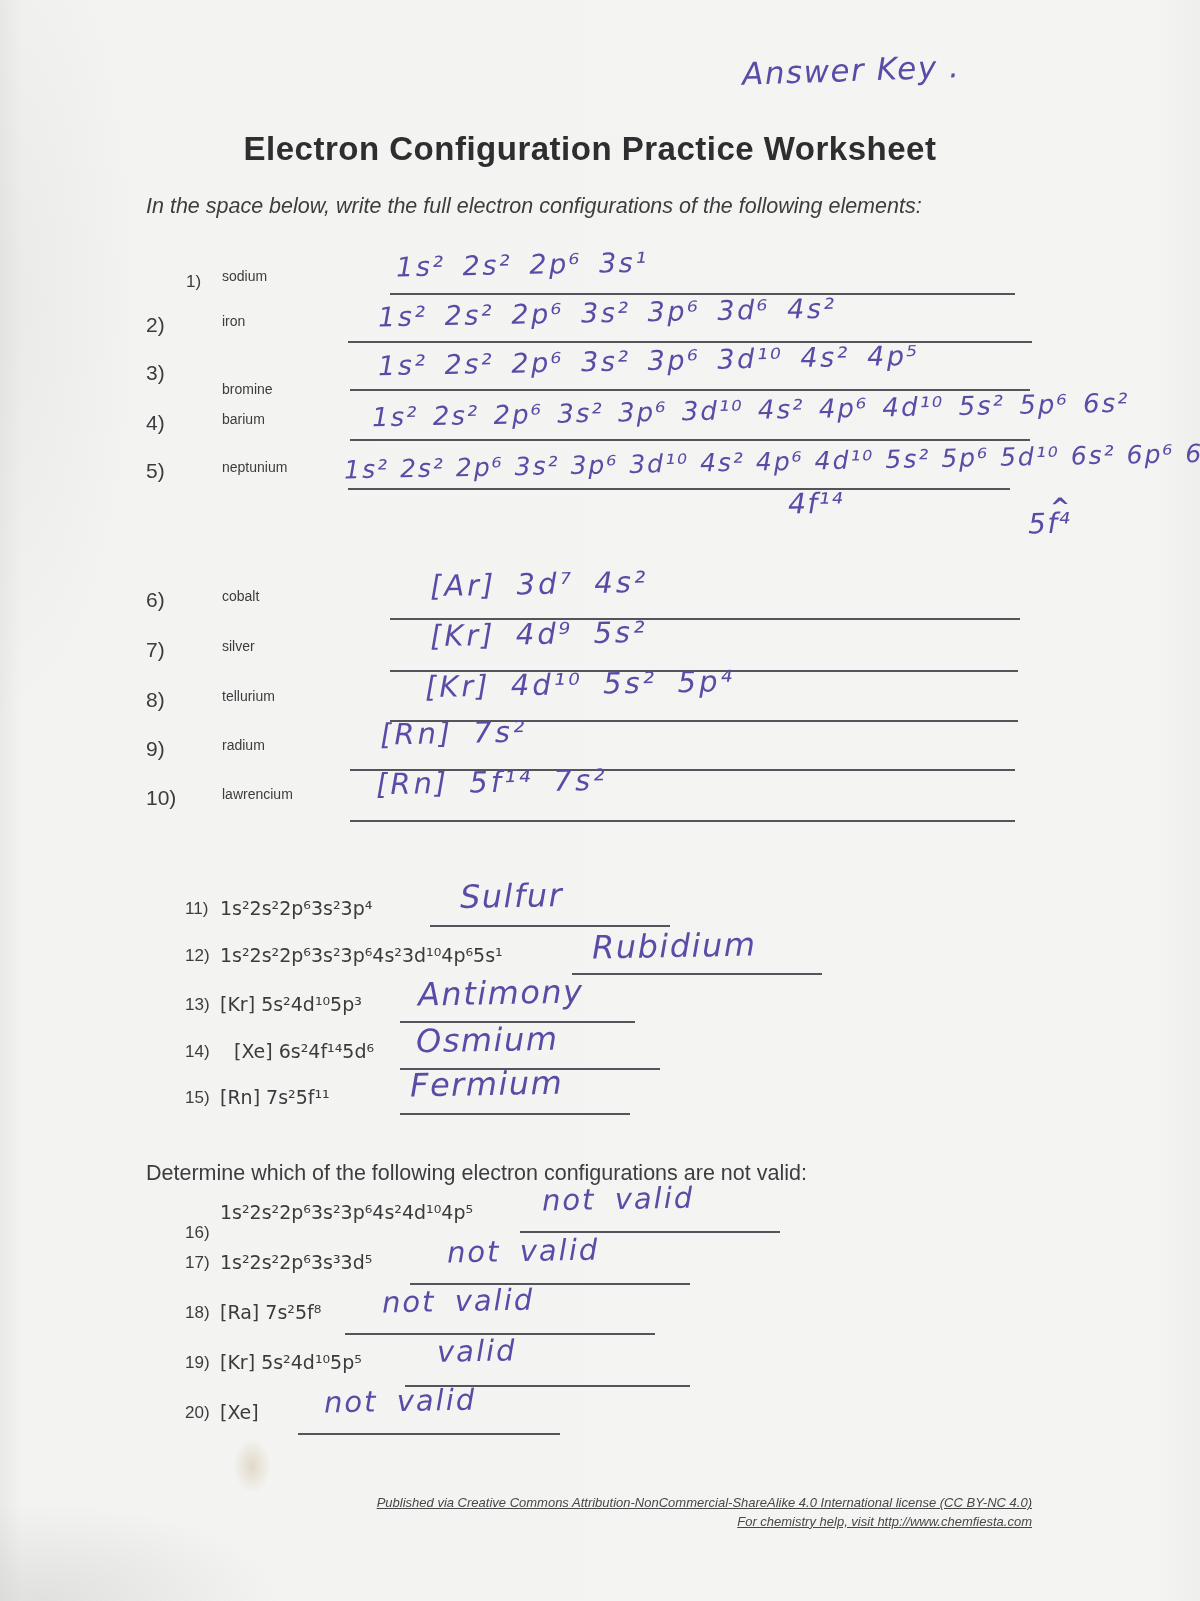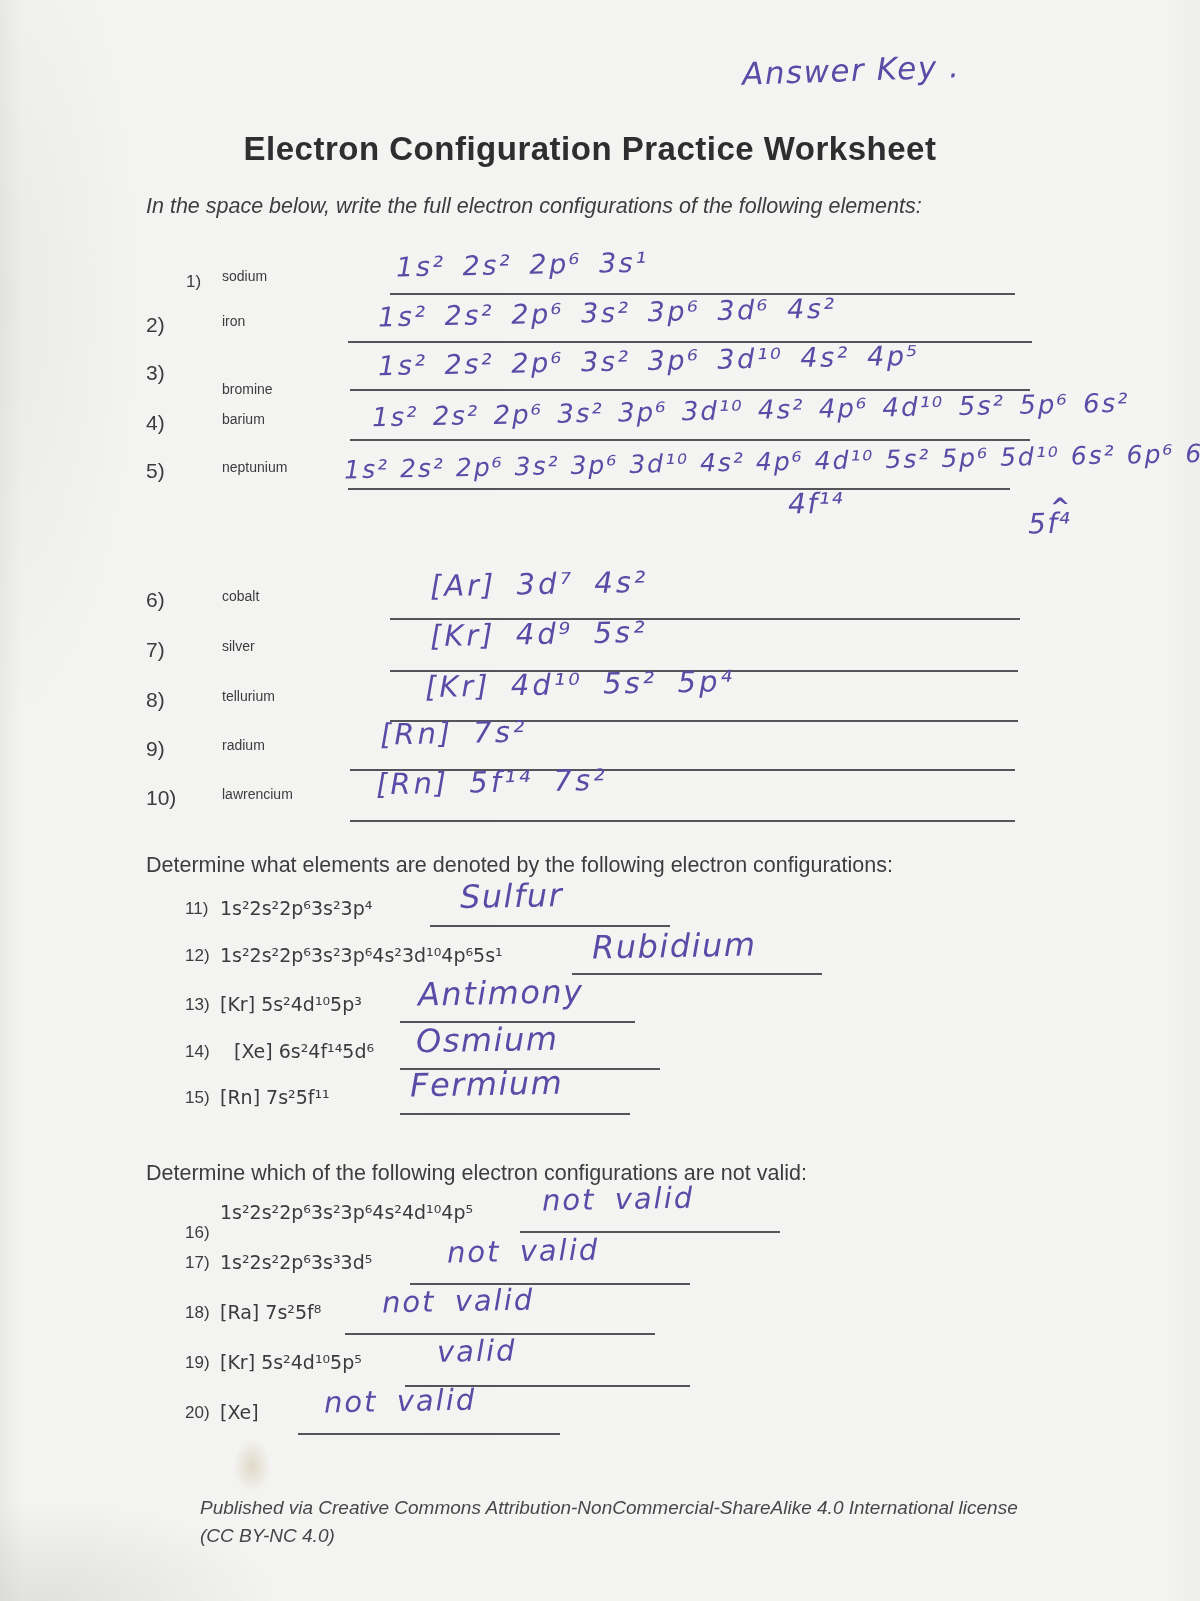--- a/index.html
+++ b/index.html
@@ -22,21 +22,21 @@
   .lbl{font-size:14px;color:#3c3c3e;}
   .cfg{font-family:"DejaVu Sans",sans-serif;font-size:19px;color:#3b3b3d;}
   .aline{border-bottom:2px solid #54545a;height:0;}
   .hw{
     font-family:"DejaVu Sans",sans-serif;font-style:italic;color:#5b4aa6;
     white-space:nowrap;transform:rotate(-1.1deg);letter-spacing:1.5px;
   }
   .hw-cfg{font-size:27px;letter-spacing:2.5px;word-spacing:6px;}
   .hw-big{font-size:32px;}
   .hw-valid{font-size:29px;letter-spacing:2px;word-spacing:8px;}
-  .footer{font-size:19px;font-style:italic;color:#47474a;text-align:left;line-height:1.45;}
+  .footer{font-size:13px;font-style:italic;color:#47474a;text-align:right;line-height:1.45;text-decoration:underline;}
   .link{text-decoration:underline;}
 </style>
 </head>
 <body>
 
 <div id="page">
 
   <div class="abs hw" style="left:742px;top:52px;font-size:31px;transform:rotate(-2deg);">Answer Key .</div>
 
   <div class="abs instr" style="left:146px;top:191px;width:800px;">In the space below, write the full electron configurations of the following elements:</div>
@@ -90,21 +90,20 @@
   <span class="abs num" style="left:146px;top:737px;">9)</span>
   <span class="abs lbl" style="left:222px;top:737px;">radium</span>
   <div class="abs aline" style="left:350px;top:769px;width:665px;"></div>
   <span class="abs hw" style="left:380px;top:716px;font-size:29px;letter-spacing:3px;word-spacing:8px;">[Rn] 7s²</span>
 
   <span class="abs num" style="left:146px;top:786px;">10)</span>
   <span class="abs lbl" style="left:222px;top:786px;">lawrencium</span>
   <div class="abs aline" style="left:350px;top:820px;width:665px;"></div>
   <span class="abs hw" style="left:376px;top:765px;font-size:29px;letter-spacing:3px;word-spacing:8px;">[Rn] 5f¹⁴ 7s²</span>
 
-  <div class="abs head" style="left:146px;top:853px;width:900px;">Determine what elements are denoted by the following electron configurations:</div>
 
   <span class="abs num-sm" style="left:185px;top:899px;">11)</span>
   <span class="abs cfg" style="left:220px;top:897px;">1s²2s²2p⁶3s²3p⁴</span>
   <div class="abs aline" style="left:430px;top:925px;width:240px;"></div>
   <span class="abs hw hw-big" style="left:460px;top:877px;">Sulfur</span>
 
   <span class="abs num-sm" style="left:185px;top:946px;">12)</span>
   <span class="abs cfg" style="left:220px;top:944px;">1s²2s²2p⁶3s²3p⁶4s²3d¹⁰4p⁶5s¹</span>
   <div class="abs aline" style="left:572px;top:973px;width:250px;"></div>
   <span class="abs hw hw-big" style="left:592px;top:927px;">Rubidium</span>
@@ -146,15 +145,16 @@
   <div class="abs aline" style="left:405px;top:1385px;width:285px;"></div>
   <span class="abs hw hw-valid" style="left:437px;top:1334px;">valid</span>
 
   <span class="abs num-sm" style="left:185px;top:1403px;">20)</span>
   <span class="abs cfg" style="left:220px;top:1401px;">[Xe]</span>
   <div class="abs aline" style="left:298px;top:1433px;width:262px;"></div>
   <span class="abs hw hw-valid" style="left:324px;top:1384px;">not valid</span>
 
   <div class="abs footer" style="left:200px;top:1494px;width:832px;">
     <div>Published via Creative Commons Attribution-NonCommercial-ShareAlike 4.0 International license (CC BY-NC 4.0)</div>
+    <div><span>For chemistry help, visit </span><span class="link">http://www.chemfiesta.com</span></div>
   </div>
 
 </div>
 
 </body></html>

